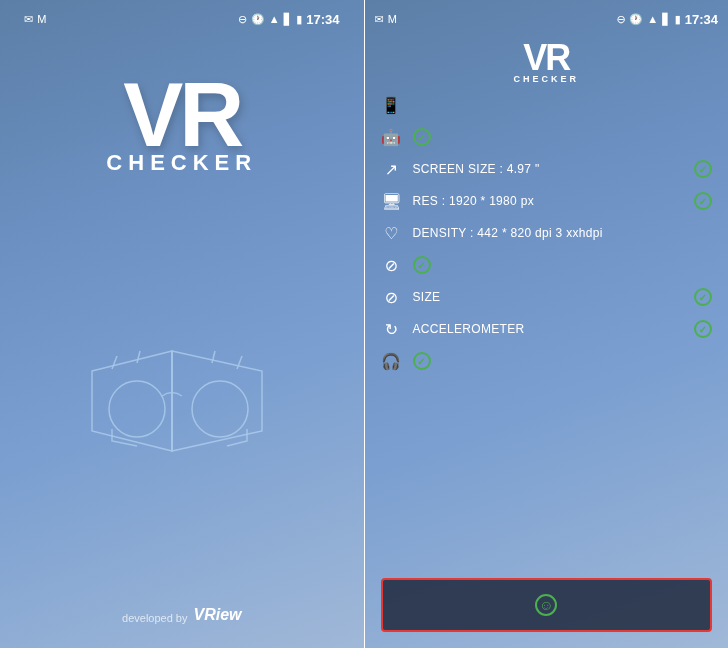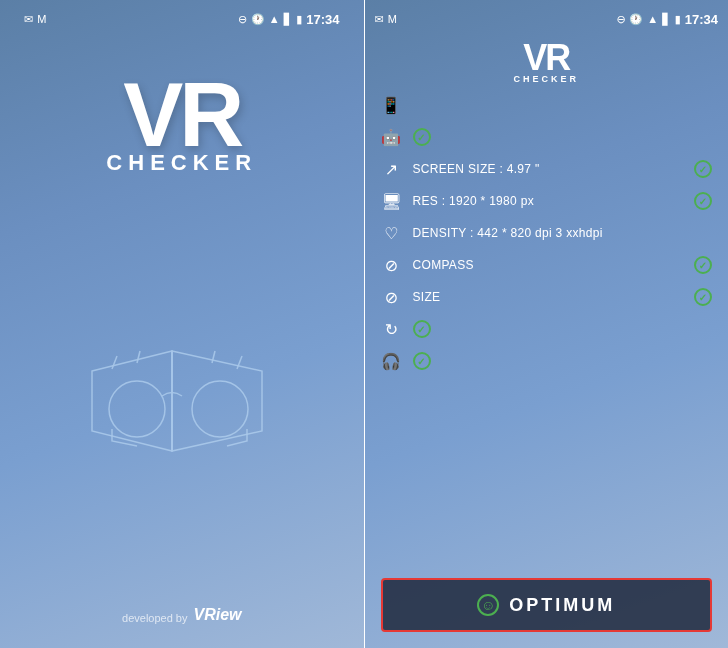--- a/index.html
+++ b/index.html
@@ -353,37 +353,36 @@
         <div class="spec-icon">🖥</div>
         <span class="spec-text">RES : 1920 * 1980 px</span>
         <div class="check-icon"></div>
       </div>
       <div class="spec-row">
         <div class="spec-icon">♡</div>
         <span class="spec-text">DENSITY : 442 * 820 dpi 3 xxhdpi</span>
       </div>
       <div class="spec-row">
         <div class="spec-icon">⊘</div>
-        <span class="spec-text">COMPASS</span>
         <div class="check-icon"></div>
       </div>
       <div class="spec-row">
         <div class="spec-icon">⊘</div>
         <span class="spec-text">SIZE</span>
         <div class="check-icon"></div>
       </div>
       <div class="spec-row">
         <div class="spec-icon">↻</div>
+        <span class="spec-text">ACCELEROMETER</span>
         <div class="check-icon"></div>
       </div>
       <div class="spec-row">
         <div class="spec-icon">🎧</div>
         <div class="check-icon"></div>
       </div>
     </div>
 
   <div class="optimum-button-container">
     <div class="optimum-button">
       <div class="optimum-smile">☺</div>
-      <span class="optimum-label">OPTIMUM</span>
     </div>
   </div>
 </div>
 
 </body></html>

